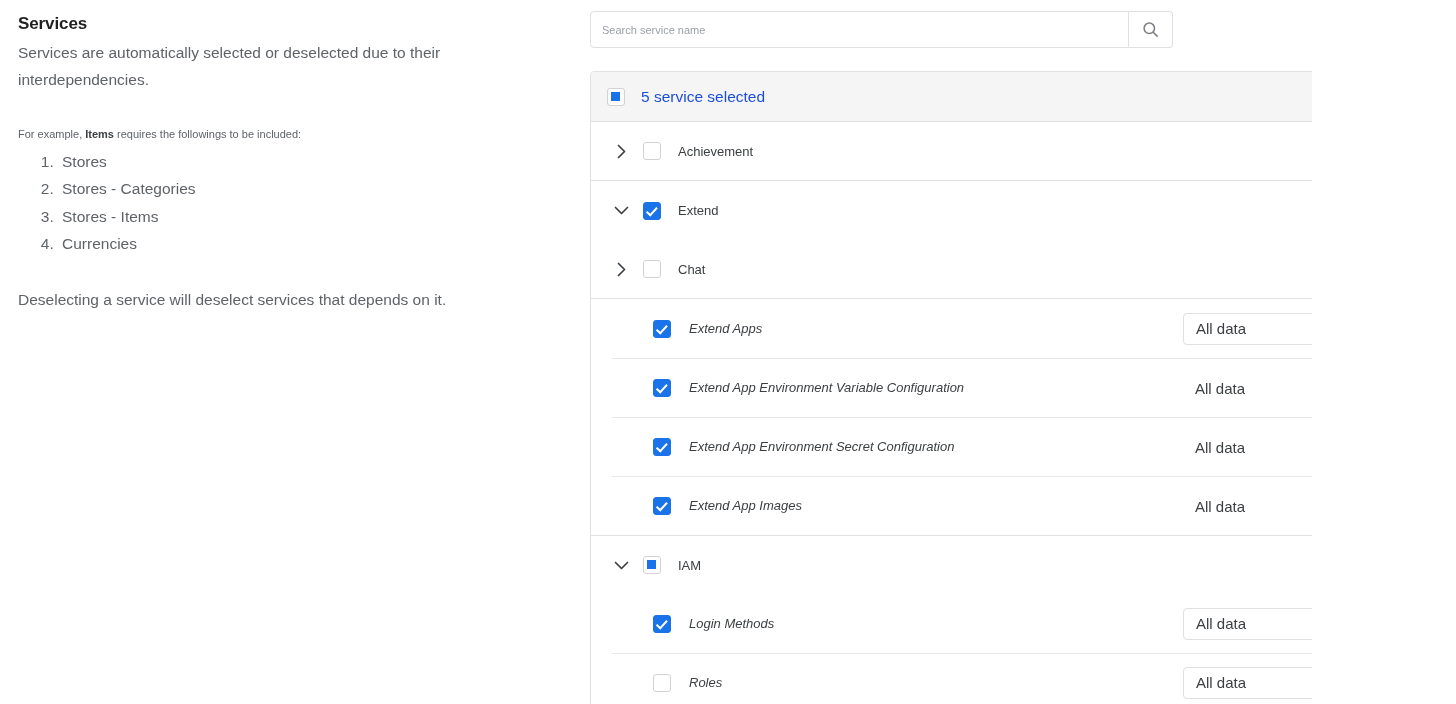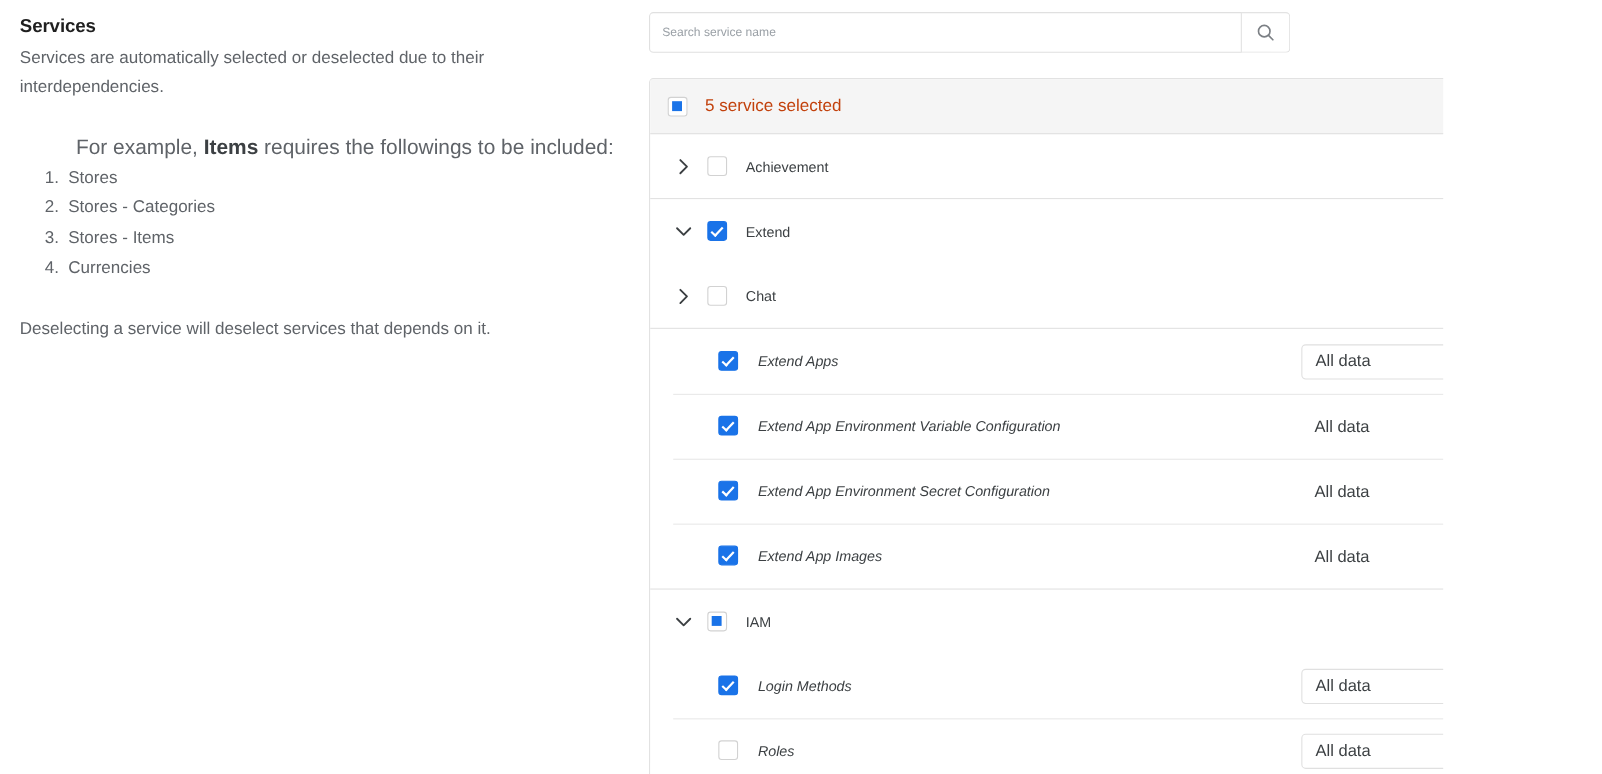--- a/index.html
+++ b/index.html
@@ -27,25 +27,24 @@
     letter-spacing: -0.1px;
   }
   .panel-desc {
     font-size: 15.5px;
     color: #5f6368;
     line-height: 27px;
     margin: 0;
     max-width: 480px;
   }
   .panel-example {
-    font-size: 19px;
+    font-size: 11px;
     color: #5f6368;
     line-height: 27px;
     margin: 28px 0 0 0;
-    text-align: right;
   }
   .panel-example b { color: #3c4043; font-weight: bold; }
   ol.req-list {
     margin: 0; padding: 0 0 0 40px;
     font-size: 15.5px;
     color: #5f6368;
     line-height: 27.4px;
   }
   ol.req-list li { padding-left: 4px; }
   .panel-note {
@@ -116,21 +115,21 @@
   .svc-head {
     height: 50px;
     background: #f5f5f5;
     border-bottom: 1px solid #e2e2e2;
     display: flex;
     align-items: center;
     padding-left: 16px;
   }
   .svc-head-label {
     font-size: 15.5px;
-    color: #c2410c;
+    color: #1d4ed8;
     margin-left: 16px;
   }
 
   
   .svc-row {
     height: 59px;
     display: flex;
     align-items: center;
     border-bottom: 1px solid #e2e2e2;
     position: relative;

